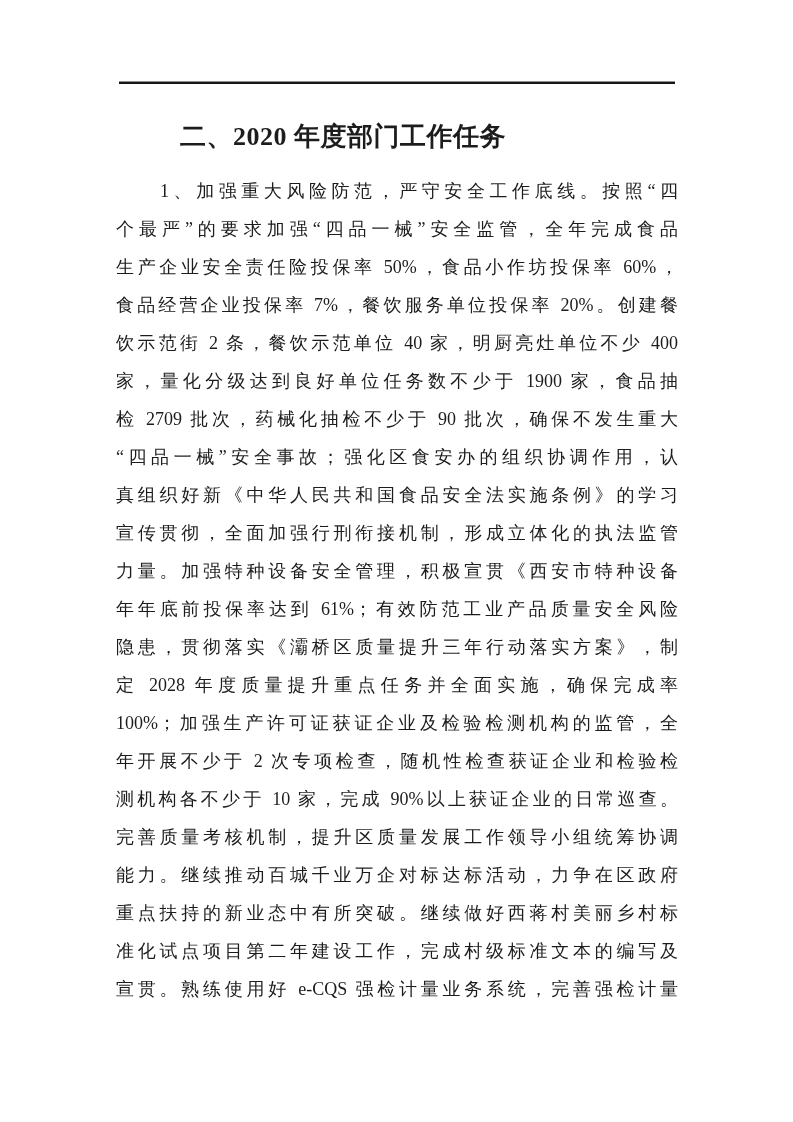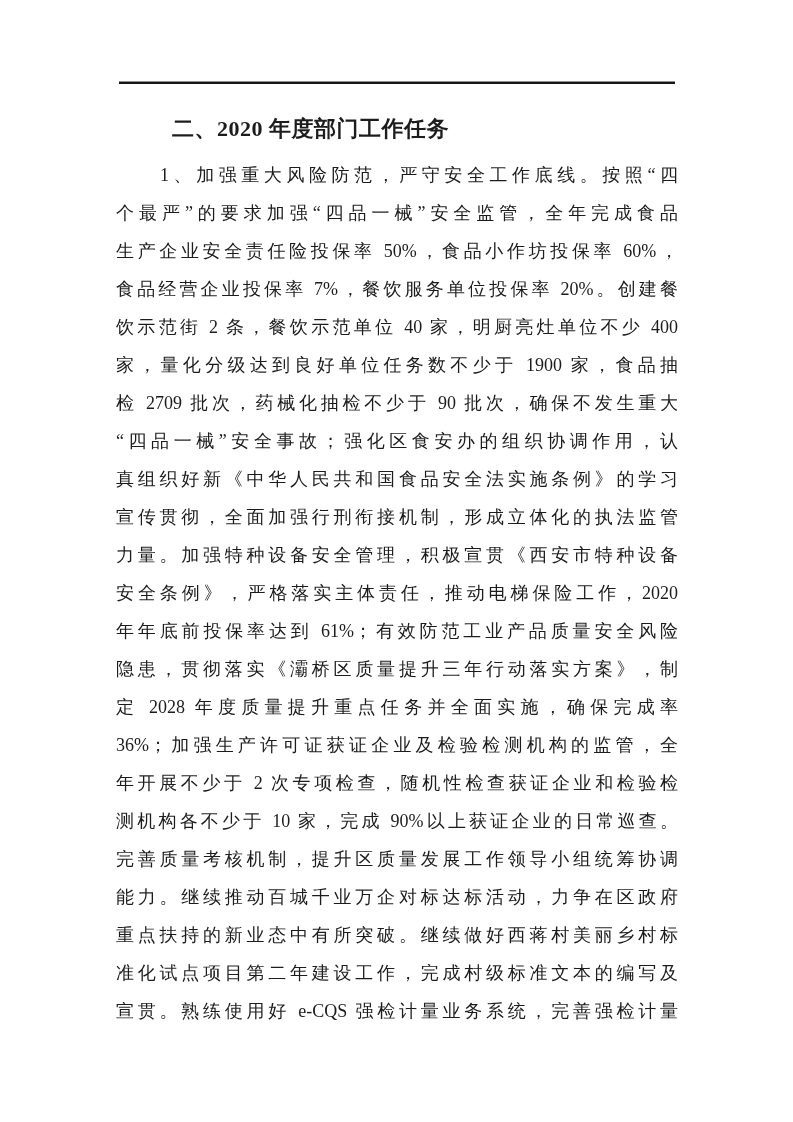--- a/index.html
+++ b/index.html
@@ -22,24 +22,24 @@
     background: #161616;
     box-shadow: 0 -1px 0 #8f8f8f;
   }
   .content {
     position: absolute;
     left: 116px;
     top: 102px;
     width: 562px;
   }
   .heading {
-    margin: 8px;
+    margin: 16px;
     height: 38px;
     line-height: 38px;
-    font-size: 22px;
+    font-size: 26px;
     font-weight: 700;
     padding-left: 48px;
     white-space: nowrap;
     letter-spacing: 0.5px;
   }
   .line {
     height: 38px;
     line-height: 38px;
     font-size: 18px;
     text-align: justify;
@@ -62,25 +62,24 @@
     <div class="line">个最严”的要求加强“四品一械”安全监管，全年完成食品</div>
     <div class="line">生产企业安全责任险投保率 50%，食品小作坊投保率 60%，</div>
     <div class="line">食品经营企业投保率 7%，餐饮服务单位投保率 20%。创建餐</div>
     <div class="line">饮示范街 2 条，餐饮示范单位 40 家，明厨亮灶单位不少 400</div>
     <div class="line">家，量化分级达到良好单位任务数不少于 1900 家，食品抽</div>
     <div class="line">检 2709 批次，药械化抽检不少于 90 批次，确保不发生重大</div>
     <div class="line">“四品一械”安全事故；强化区食安办的组织协调作用，认</div>
     <div class="line">真组织好新《中华人民共和国食品安全法实施条例》的学习</div>
     <div class="line">宣传贯彻，全面加强行刑衔接机制，形成立体化的执法监管</div>
     <div class="line">力量。加强特种设备安全管理，积极宣贯《西安市特种设备</div>
-    <div class="line">安全条例》，严格落实主体责任，推动电梯保险工作，2020</div>
     <div class="line">年年底前投保率达到 61%；有效防范工业产品质量安全风险</div>
     <div class="line">隐患，贯彻落实《灞桥区质量提升三年行动落实方案》，制</div>
     <div class="line">定 2028 年度质量提升重点任务并全面实施，确保完成率</div>
-    <div class="line">36%；加强生产许可证获证企业及检验检测机构的监管，全</div>
+    <div class="line">100%；加强生产许可证获证企业及检验检测机构的监管，全</div>
     <div class="line">年开展不少于 2 次专项检查，随机性检查获证企业和检验检</div>
     <div class="line">测机构各不少于 10 家，完成 90%以上获证企业的日常巡查。</div>
     <div class="line">完善质量考核机制，提升区质量发展工作领导小组统筹协调</div>
     <div class="line">能力。继续推动百城千业万企对标达标活动，力争在区政府</div>
     <div class="line">重点扶持的新业态中有所突破。继续做好西蒋村美丽乡村标</div>
     <div class="line">准化试点项目第二年建设工作，完成村级标准文本的编写及</div>
     <div class="line">宣贯。熟练使用好 e-CQS 强检计量业务系统，完善强检计量</div>
   </div>
 </div>
 

